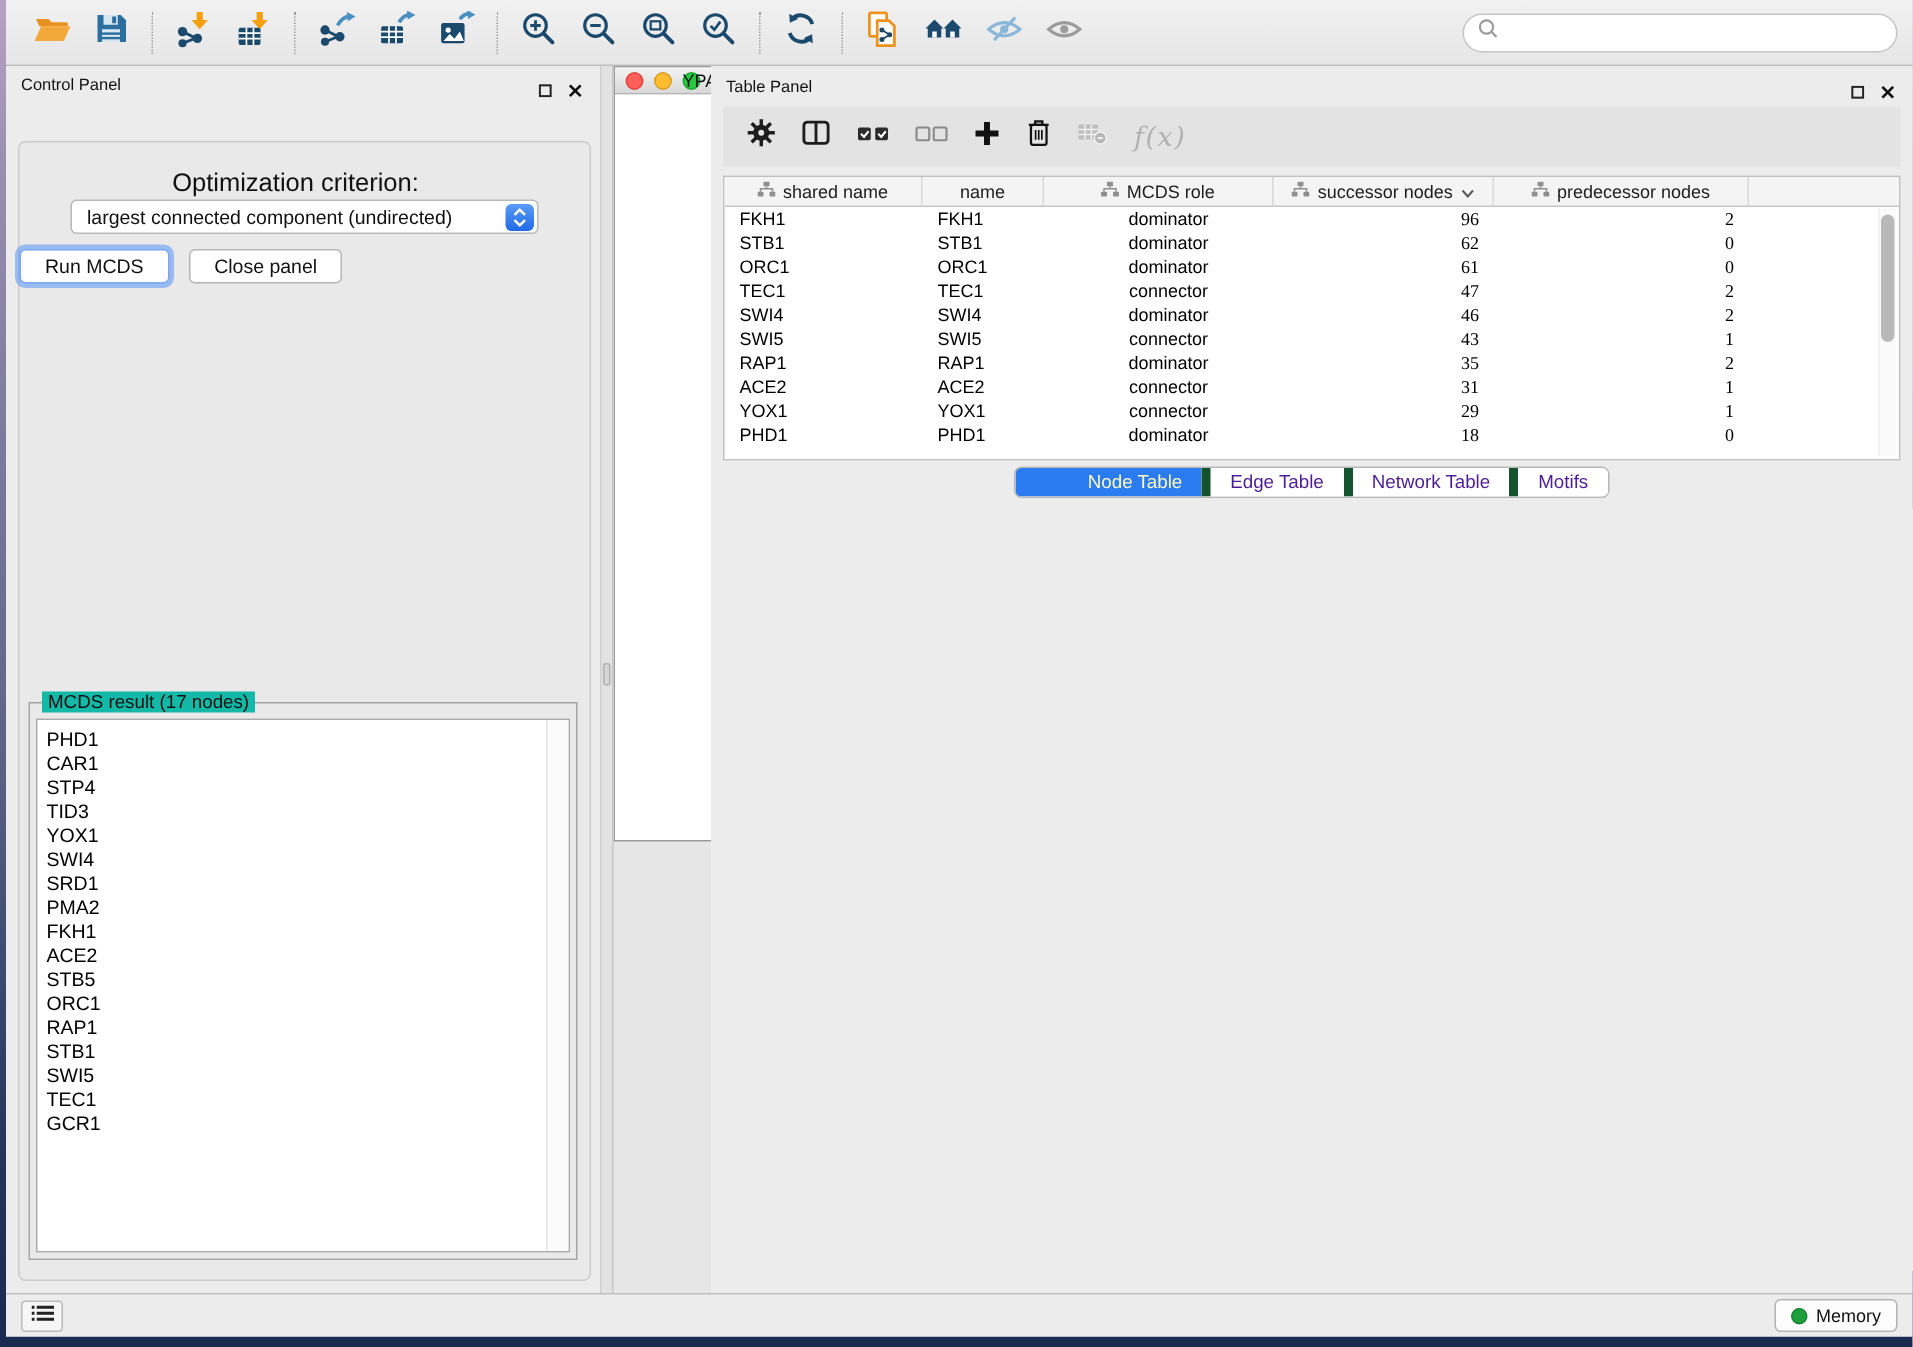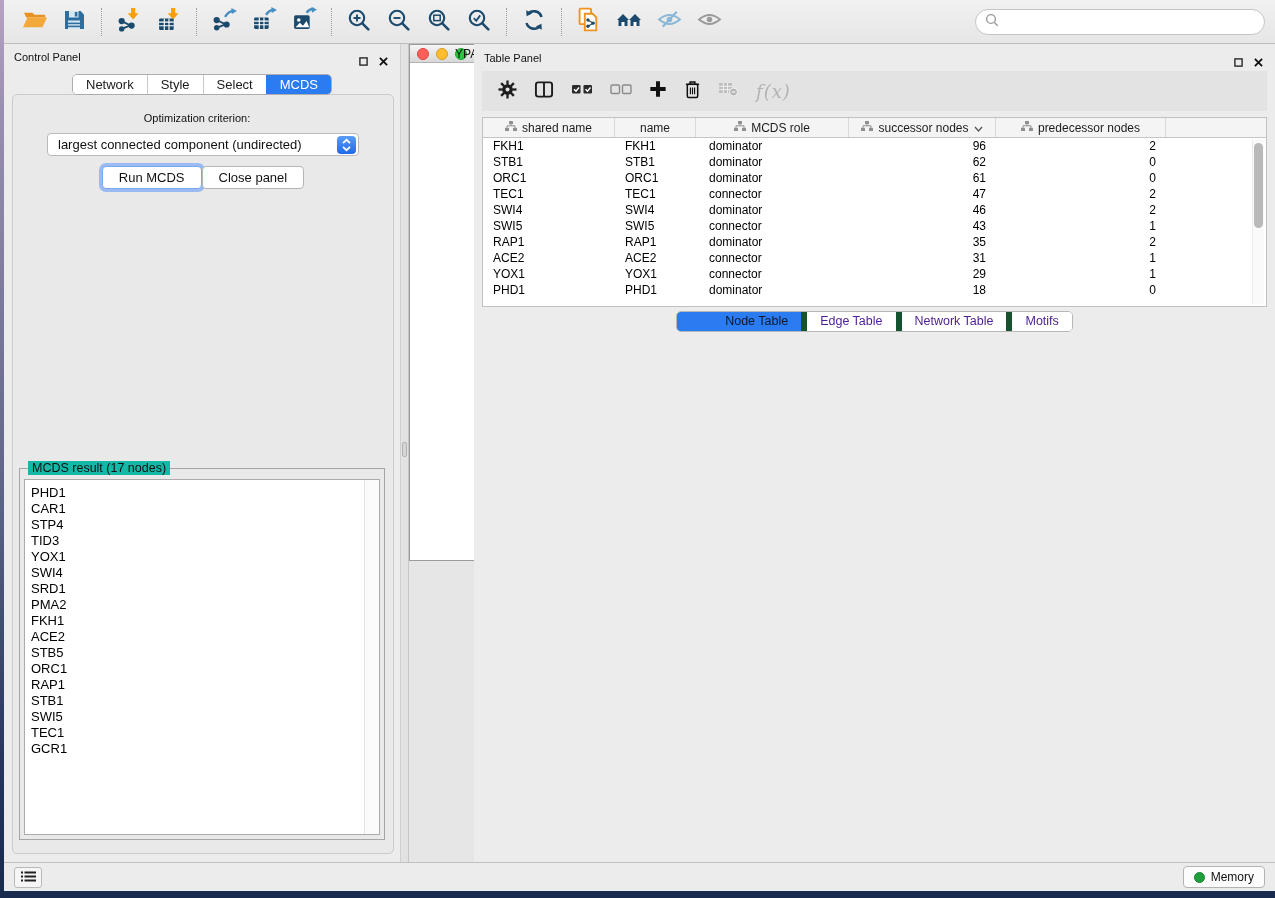--- a/index.html
+++ b/index.html
@@ -23,24 +23,24 @@
 
   
   .cpanel { width:396px; flex:none; background:#ececec; position:relative; }
   .panel-title { position:absolute; top:7px; left:10px; font-size:11px; color:#111; }
   .winbtns { position:absolute; top:8px; right:12px; display:flex; gap:11px; align-items:center; }
   .ctabs { position:absolute; top:30px; left:50%; transform:translateX(-50%); display:flex; height:21px; border:1px solid #adadad; border-radius:5px; background:#fff; overflow:hidden; z-index:2; }
   .ctab { padding:0 13px; font-size:13px; color:#1a1a1a; display:flex; align-items:center; border-left:1px solid #c8c8c8; background:#fff; white-space:nowrap; }
   .ctab:first-child { border-left:none; }
   .ctab.active { background:#2a7cf0; color:#fff; border-left-color:#2a7cf0; }
   .cp-content { position:absolute; left:8px; right:6px; top:50px; bottom:8px; background:#e9e9e9; border:1px solid #cbcbcb; border-radius:5px; }
-  .opt-label { position:absolute; top:17px; left:0; right:12px; text-align:center; font-size:11px; color:#111; }
+  .opt-label { position:absolute; top:17px; left:0; right:12px; text-align:center; font-size:17px; color:#111; }
   .opt-select { position:absolute; top:38px; left:34px; width:312px; height:23px; background:#fff; border:1px solid #b9b9b9; border-radius:4px; display:flex; align-items:center; padding-left:10px; font-size:13px; color:#111; }
   .opt-stepper { position:absolute; right:2px; top:1.5px; width:19px; height:18px; border-radius:4px; background:linear-gradient(#5a9cf8,#2169e6); display:flex; align-items:center; justify-content:center; }
-  .btnrow { position:absolute; top:71px; left:0; right:0; display:flex; justify-content:center; }
+  .btnrow { position:absolute; top:71px; left:0; right:0; display:flex; justify-content:flex-start; gap:13px; }
   .mbtn { height:23px; padding:0 16px; background:#fff; border:1px solid #b5b5b5; border-radius:4px; font-size:13px; color:#111; display:flex; align-items:center; }
   .mbtn.focused { box-shadow:0 0 0 3px rgba(90,150,250,.55); border-color:#7aa8ee; }
   .fieldset { position:absolute; left:6px; right:8px; top:373px; height:372px; border:1px solid #a6a6a6; }
   .legend { position:absolute; top:-8px; left:8px; background:#14b8a6; padding:0 4px; font-size:12.5px; color:#111; }
   .mcdslist { position:absolute; left:4px; right:4px; top:10px; bottom:4px; background:#fff; border:1px solid #ababab; overflow:hidden; }
   .mcdslist .items { position:absolute; inset:0 16px 0 0; padding:5px 0 0 6px; font-size:13px; line-height:16px; color:#000; }
   .mtrack { position:absolute; right:0; top:0; bottom:0; width:15px; background:#fbfbfb; border-left:1px solid #e3e3e3; }
 
   
   .vsplit { width:9px; flex:none; background:#e2e2e2; border-left:1px solid #d0d0d0; border-right:1px solid #c6c6c6; position:relative; }
@@ -70,29 +70,29 @@
   .ttoolbar { height:40px; flex:none; margin-top:3px; background:#e3e3e3; display:flex; align-items:center; gap:17px; padding:0 16px; }
   .ttbtn { display:flex; align-items:flex-end; justify-content:center; }
   .fx { font:italic 18px "DejaVu Serif", serif; color:#b2b2b2; letter-spacing:1px; }
   .tablewrap { height:190px; flex:none; margin-top:6px; background:#fff; border:1px solid #c1c1c1; position:relative; overflow:hidden; }
   .tgrid { display:grid; grid-template-columns:132px 81px 153px 147px 170px 1fr; }
   .thead { height:20px; background:#f4f4f4; border-bottom:1px solid #c6c6c6; }
   .th { display:flex; align-items:center; justify-content:center; gap:5px; font-size:12px; color:#1c1c1c; border-right:1px solid #d8d8d8; white-space:nowrap; overflow:hidden; }
   .th.nob { border-right:none; }
   .trow { height:16px; align-items:center; font-size:12px; color:#000; }
   .td { padding-left:10px; white-space:nowrap; overflow:hidden; }
-  .td.c2 { padding-left:13px; }
-  .td.num { text-align:right; padding-right:10px; }
+  .td.c2 { padding-left:13px;text-align:center; }
+  .td.num { text-align:right; padding-right:10px;font-family:Liberation Serif, serif; }
   .vscroll { position:absolute; right:2px; top:21px; bottom:2px; width:12px; background:#fafafa; border-left:1px solid #ececec; }
   .vthumb { position:absolute; left:1px; top:4px; width:9px; height:85px; background:#b9b9b9; border-radius:5px; }
   .bottomtabs { flex:none; height:28px; display:flex; align-items:center; justify-content:center; }
   .seg { display:flex; height:21px; border:1px solid #b7b7b7; border-radius:5px; background:#fff; overflow:hidden; }
   .btab { padding:0 13px; font-size:12.5px; color:#4c1d95; display:flex; align-items:center; border-left:6px solid #14532d; background:#fff; white-space:nowrap; }
   .btab:first-child { border-left:none; }
-  .btab.active { background:#2a7cf0; color:#0f172a; border-left-color:#2a7cf0;padding-left:48px; }
+  .btab.active { background:#2a7cf0; color:#fef9c3; border-left-color:#2a7cf0;padding-left:48px; }
 
   
   .statusbar { height:29px; flex:none; background:#ececec; border-top:1px solid #c0c0c0; display:flex; align-items:center; padding:0 10px; }
   .listbtn { width:28px; height:21px; border:1px solid #b9b9b9; border-radius:3px; background:#f6f6f6; display:flex; align-items:center; justify-content:center; }
   .membtn { margin-left:auto; height:22px; border:1px solid #b3b3b3; border-radius:4px; background:#fcfcfc; display:flex; align-items:center; gap:6px; padding:0 10px; font-size:12px; color:#111; }
   .memdot { width:11px; height:11px; border-radius:50%; background:#1f9e3d; border:0.5px solid #16832f; }
 </style>
 </head>
 <body>
 
@@ -256,26 +256,20 @@
     <div class="cpanel">
       <div class="panel-title">Control Panel</div>
       <div class="winbtns">
         <span><svg width="9" height="9" viewBox="0 0 10 10">
               <rect x="1" y="1" width="8" height="8" fill="none" stroke="#222" stroke-width="1.5"></rect>
             </svg></span>
         <span><svg width="9" height="9" viewBox="0 0 10 10">
               <path d="M1 1l8 8M9 1l-8 8" stroke="#111" stroke-width="2"></path>
             </svg></span>
       </div>
-      <div class="ctabs">
-          <div class="ctab">Network</div>
-          <div class="ctab">Style</div>
-          <div class="ctab">Select</div>
-          <div class="ctab active">MCDS</div>
-        </div>
       <div class="cp-content">
         <div class="opt-label">Optimization criterion:</div>
         <div class="opt-select">
           <span>largest connected component (undirected)</span>
           <span class="opt-stepper">
               <svg width="11" height="14" viewBox="0 0 11 14">
                 <path d="M2 5.2L5.5 1.8 9 5.2" fill="none" stroke="#fff" stroke-width="1.7"></path>
                 <path d="M2 8.8l3.5 3.4L9 8.8" fill="none" stroke="#fff" stroke-width="1.7"></path>
               </svg>
             </span>

